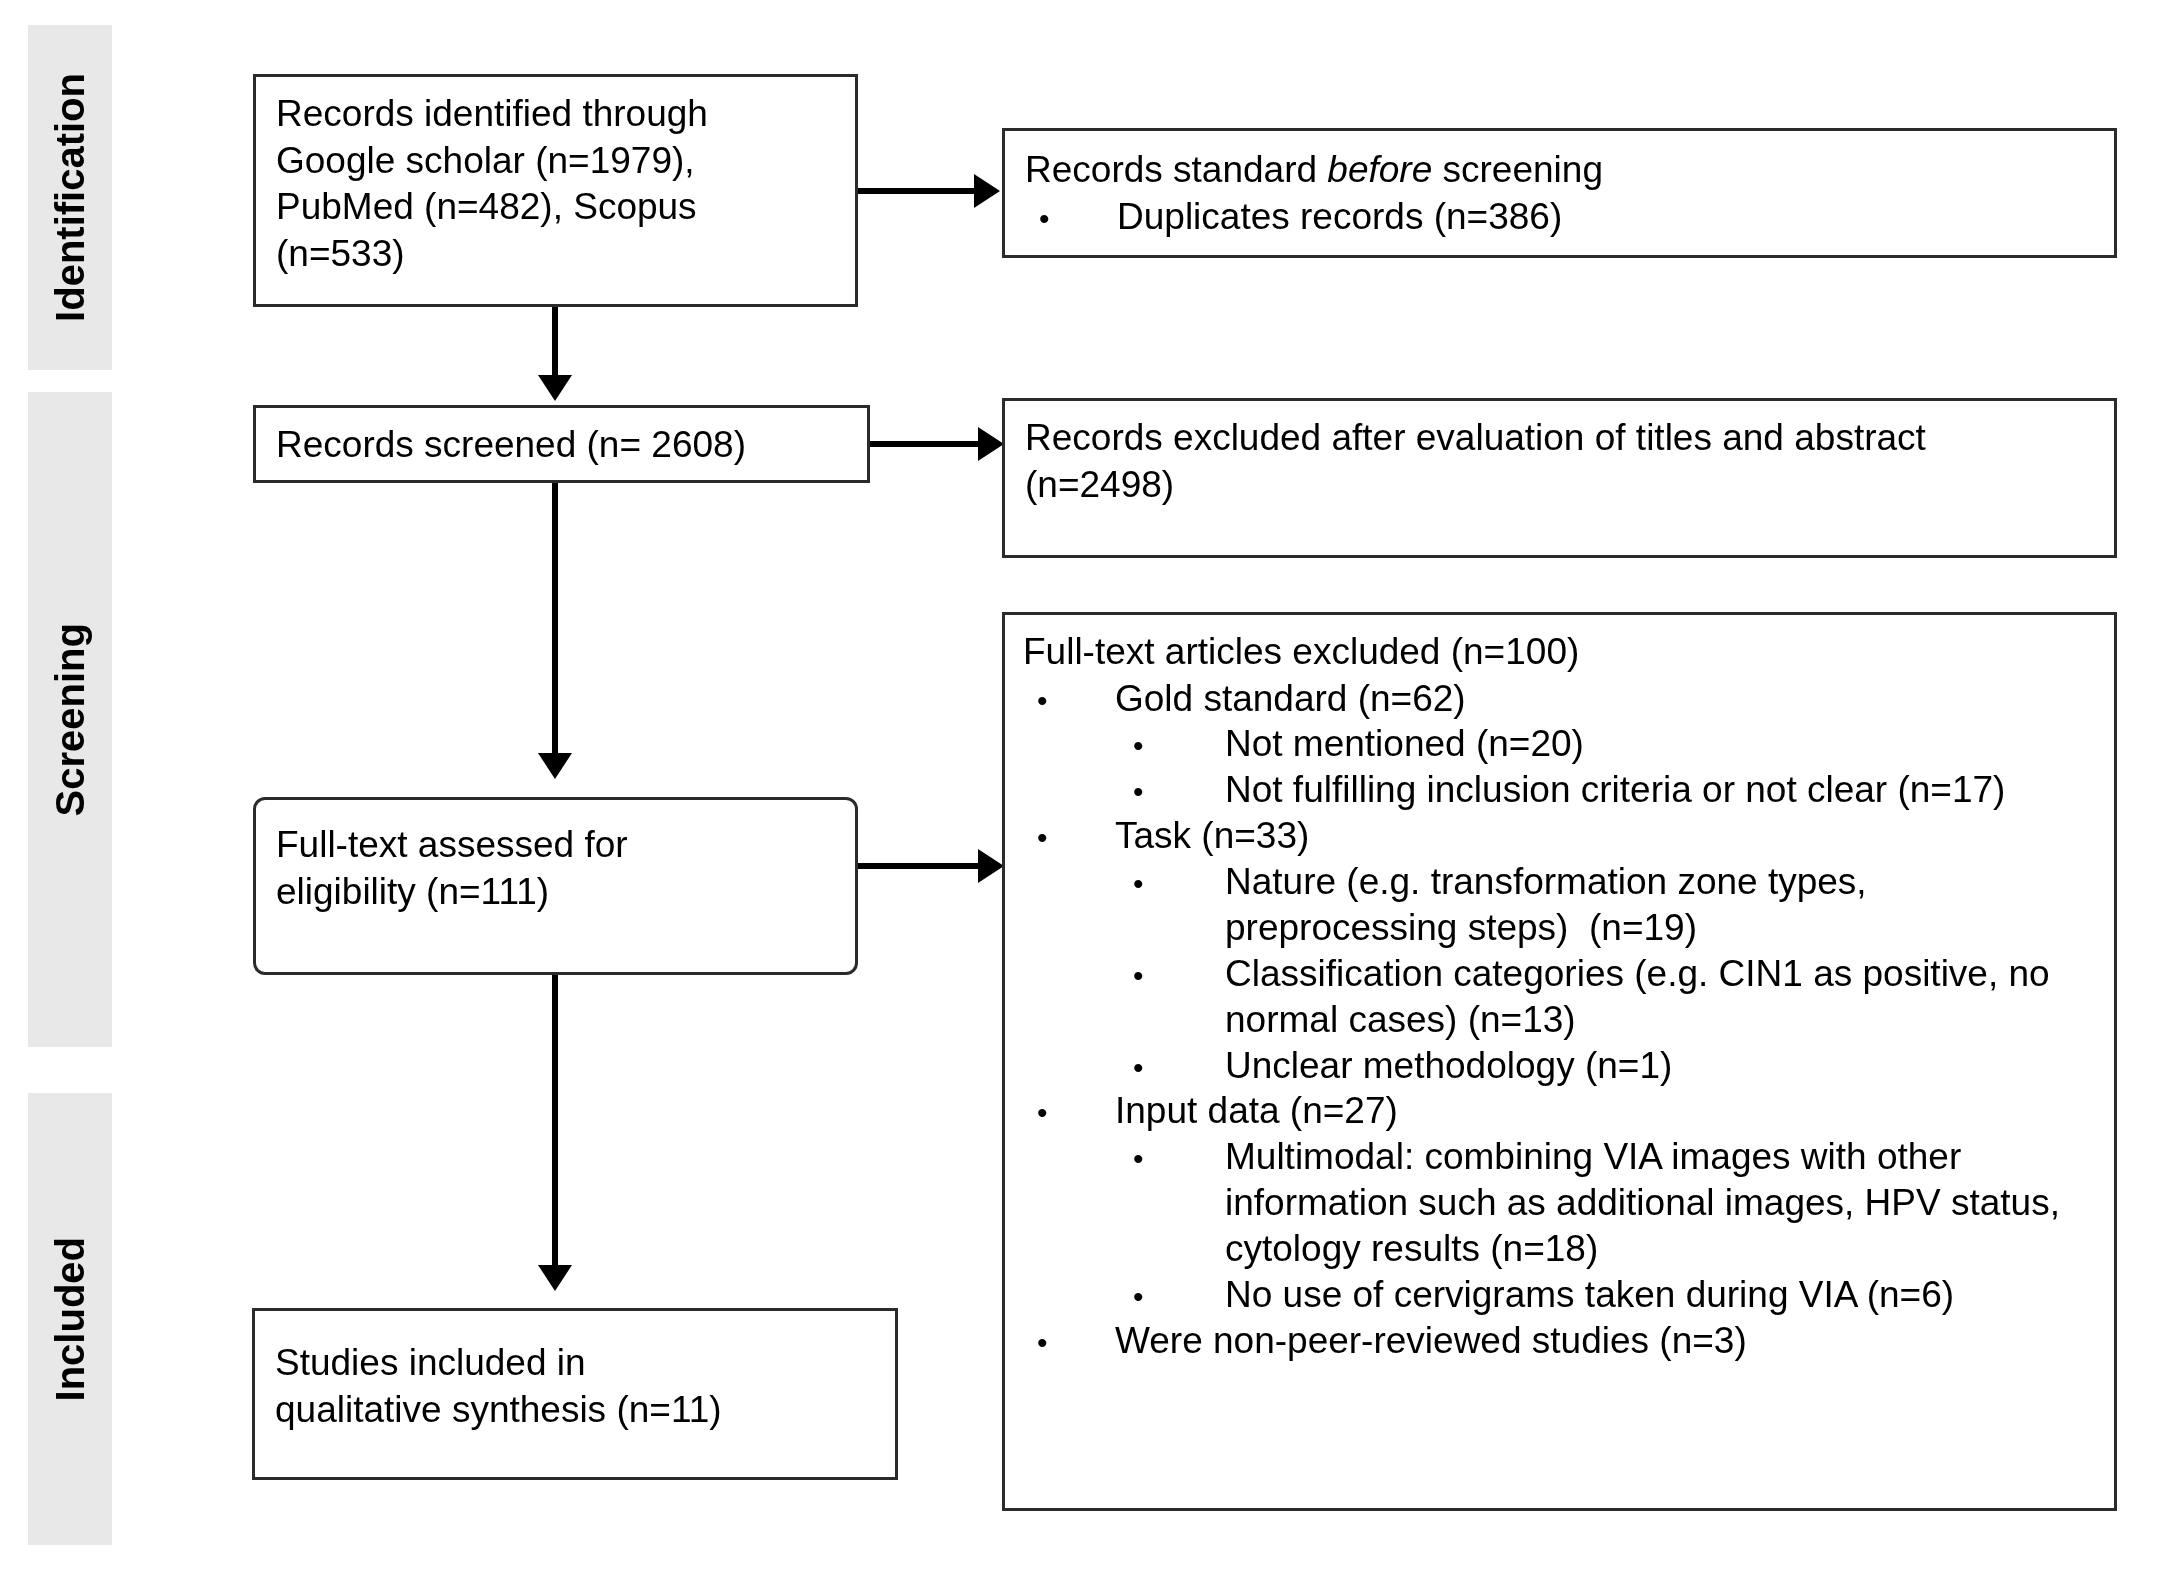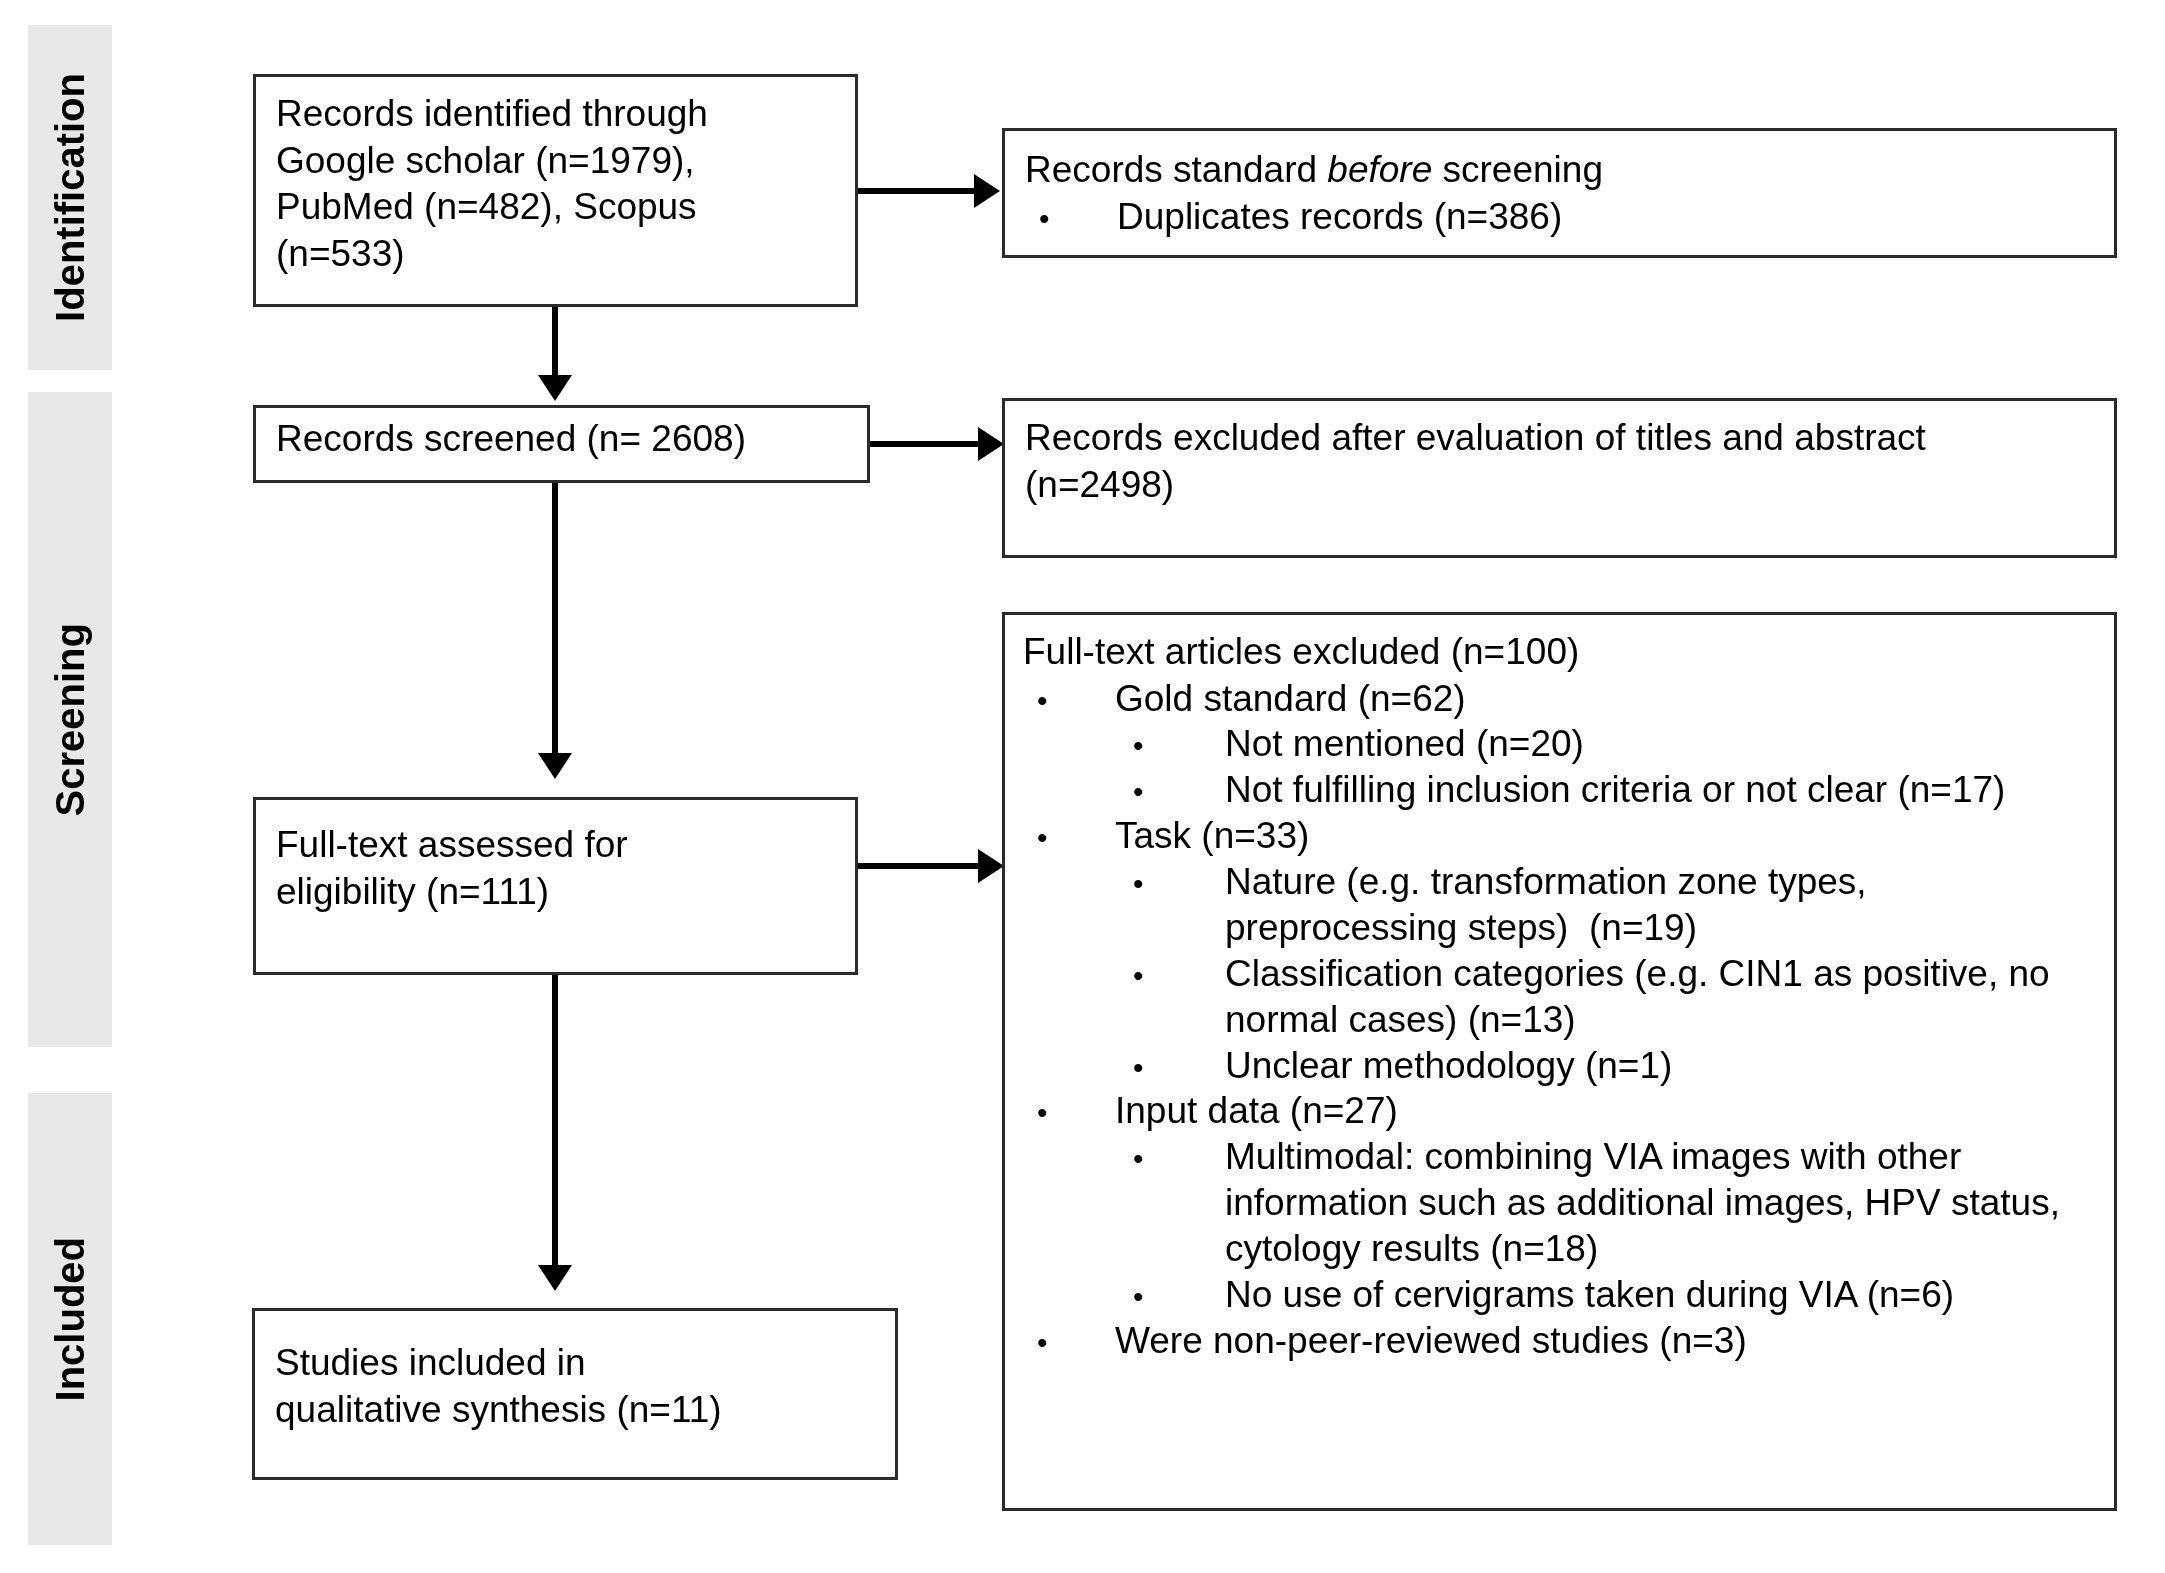--- a/index.html
+++ b/index.html
@@ -134,30 +134,30 @@
   </div>
 
   <div class="box" style="left:1002px; top:128px; width:1115px; height:130px; padding-top:16px;">
     <div class="line"><span>Records standard </span><span class="ital">before</span><span> screening</span></div>
     <div class="bullet-row lvl1">
       <span class="dot"></span>
       <span class="btext">Duplicates records (n=386)</span>
     </div>
   </div>
 
-  <div class="box" style="left:253px; top:405px; width:617px; height:78px; padding-top:8px;">
+  <div class="box" style="left:253px; top:405px; width:617px; height:78px; padding-top:14px;">
     <div class="line">Records screened (n= 2608)</div>
   </div>
 
   <div class="box" style="left:1002px; top:398px; width:1115px; height:160px; padding-top:14px;">
     <div class="line">Records excluded after evaluation of titles and abstract</div>
     <div class="line">(n=2498)</div>
   </div>
 
-  <div class="box" style="left:253px; top:797px; width:605px; height:178px; padding-top:22px;">
+  <div class="box" style="left:253px; top:797px; width:605px; height:178px; padding-top:22px;border-radius:12px;">
     <div class="line">Full-text assessed for</div>
     <div class="line">eligibility (n=111)</div>
   </div>
 
   <div class="box" style="left:1002px; top:612px; width:1115px; height:899px; padding:14px 14px 10px 18px;">
     <div class="line">Full-text articles excluded (n=100)</div>
     <div id="excluded-list">
         <div class="bullet-row lvl1">
           <span class="dot"></span>
           <span class="btext">Gold standard (n=62)</span>

